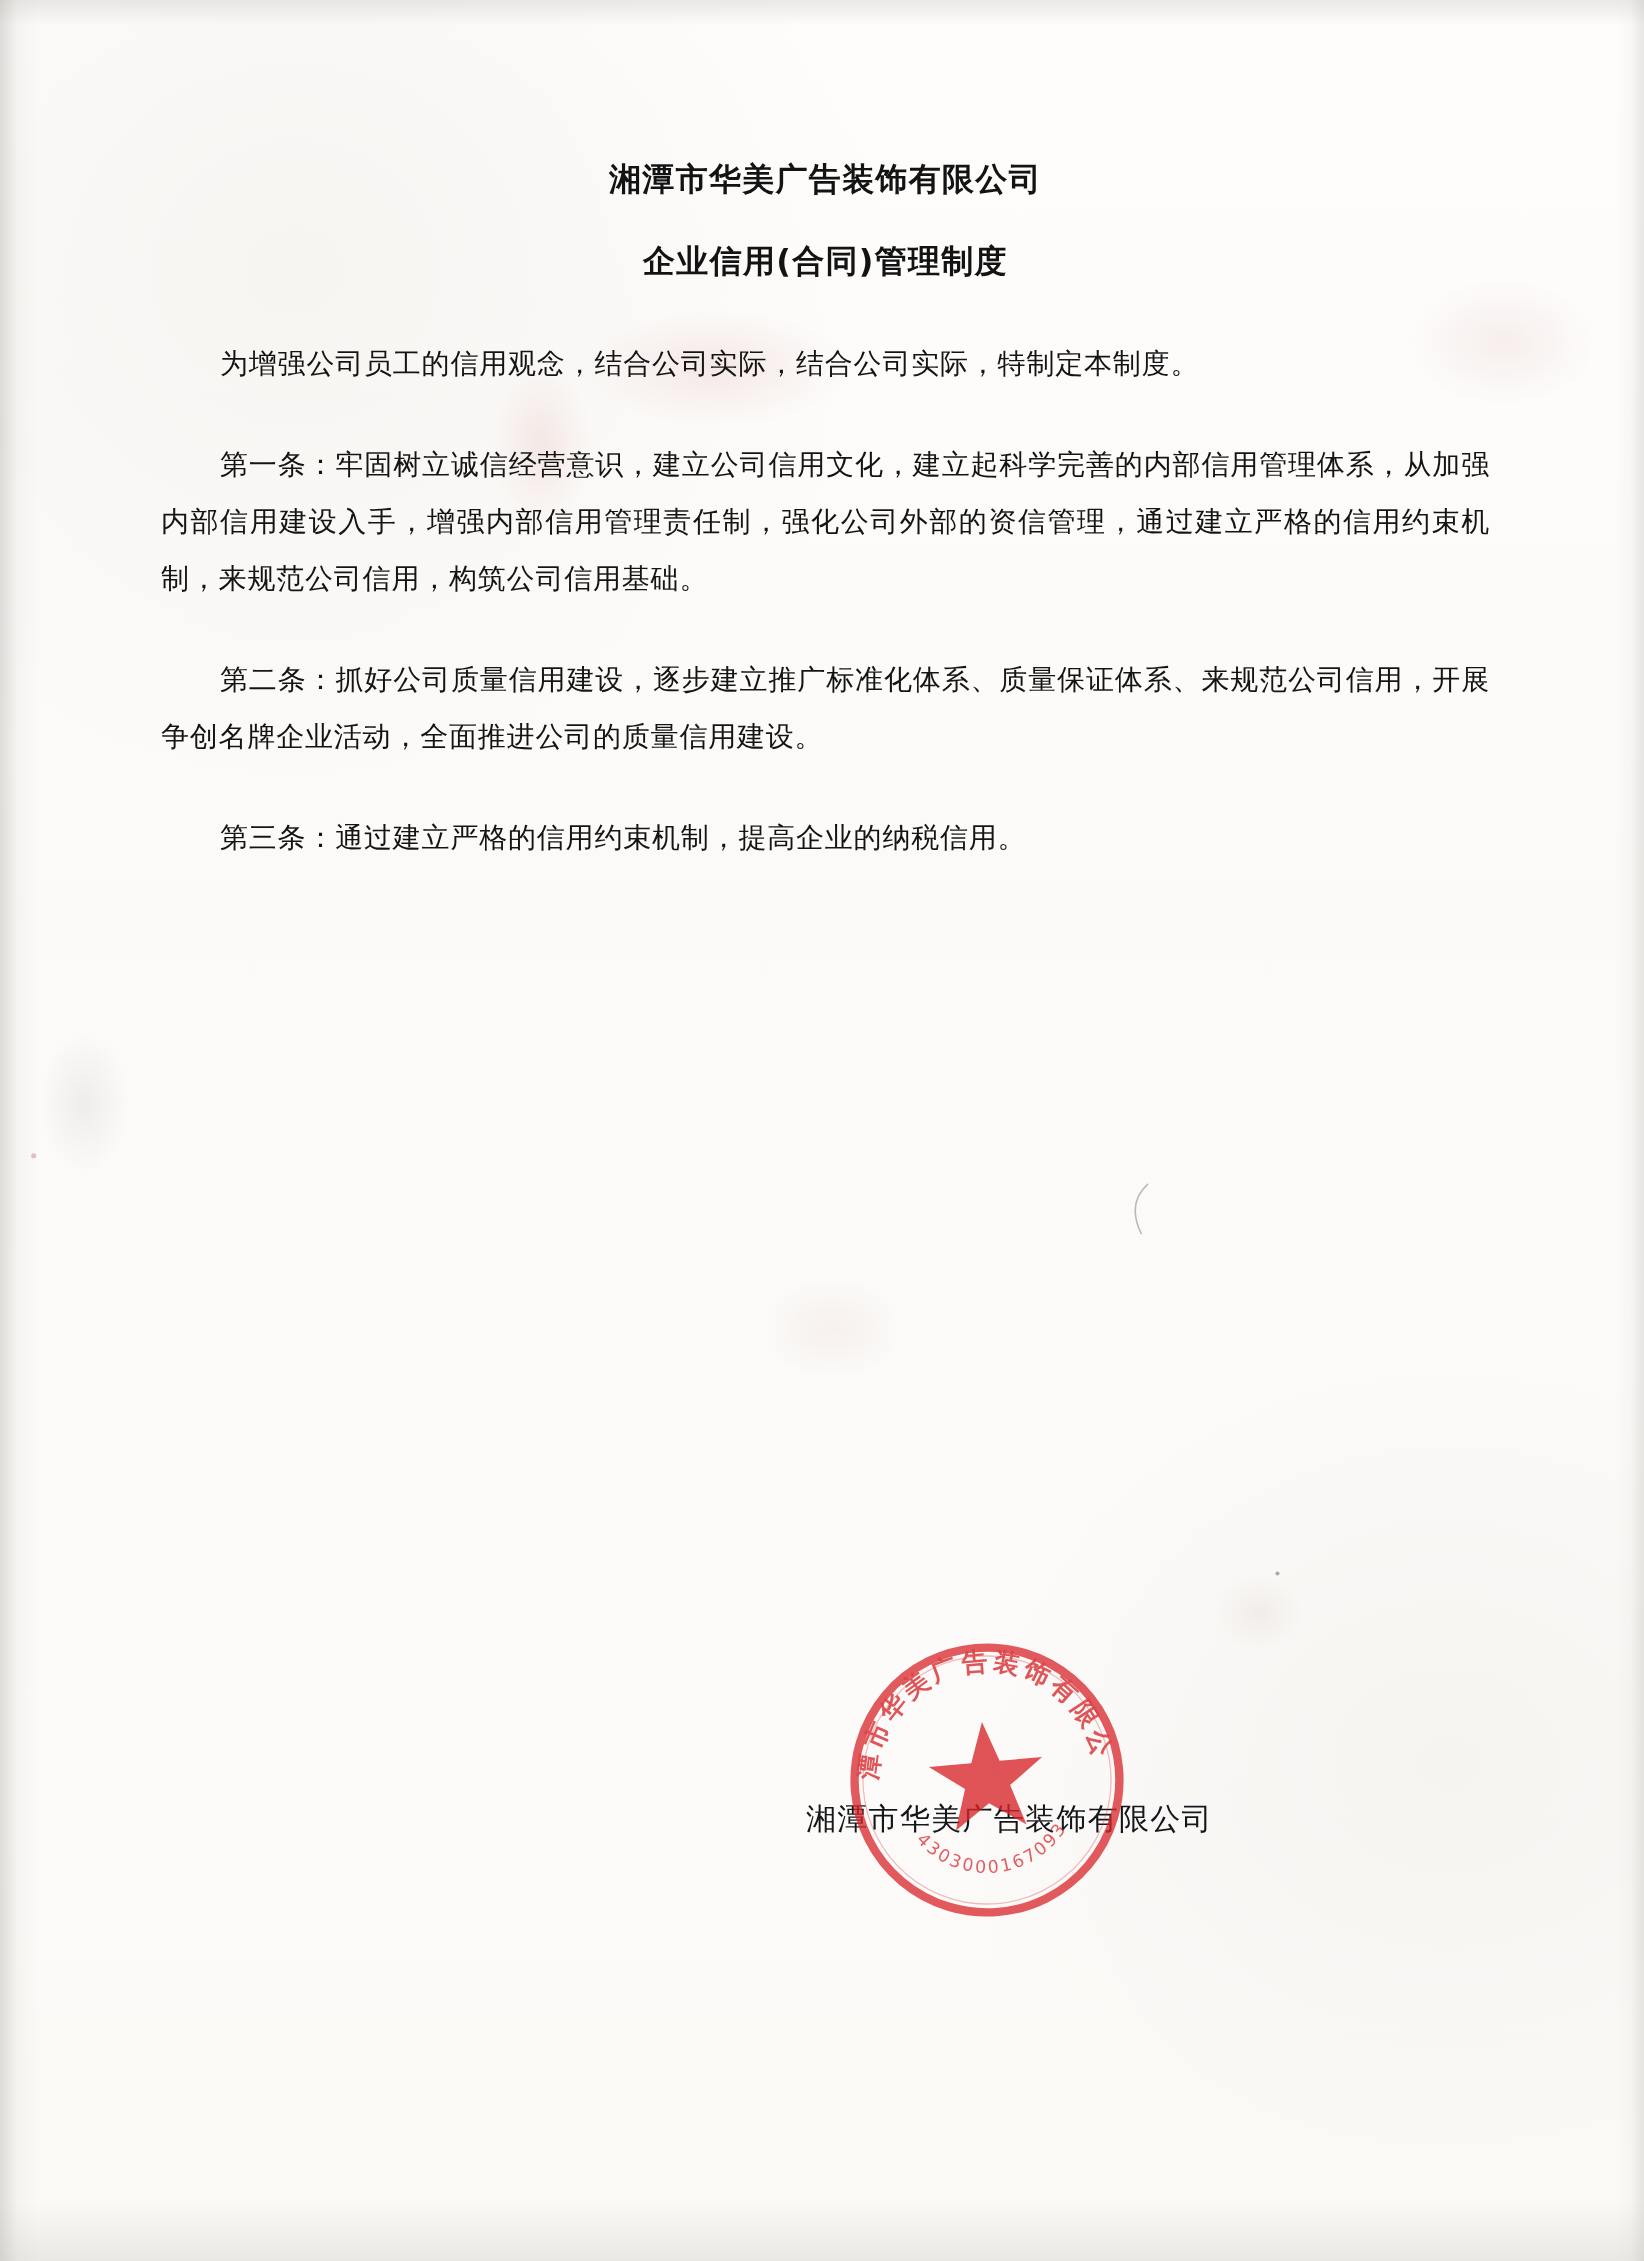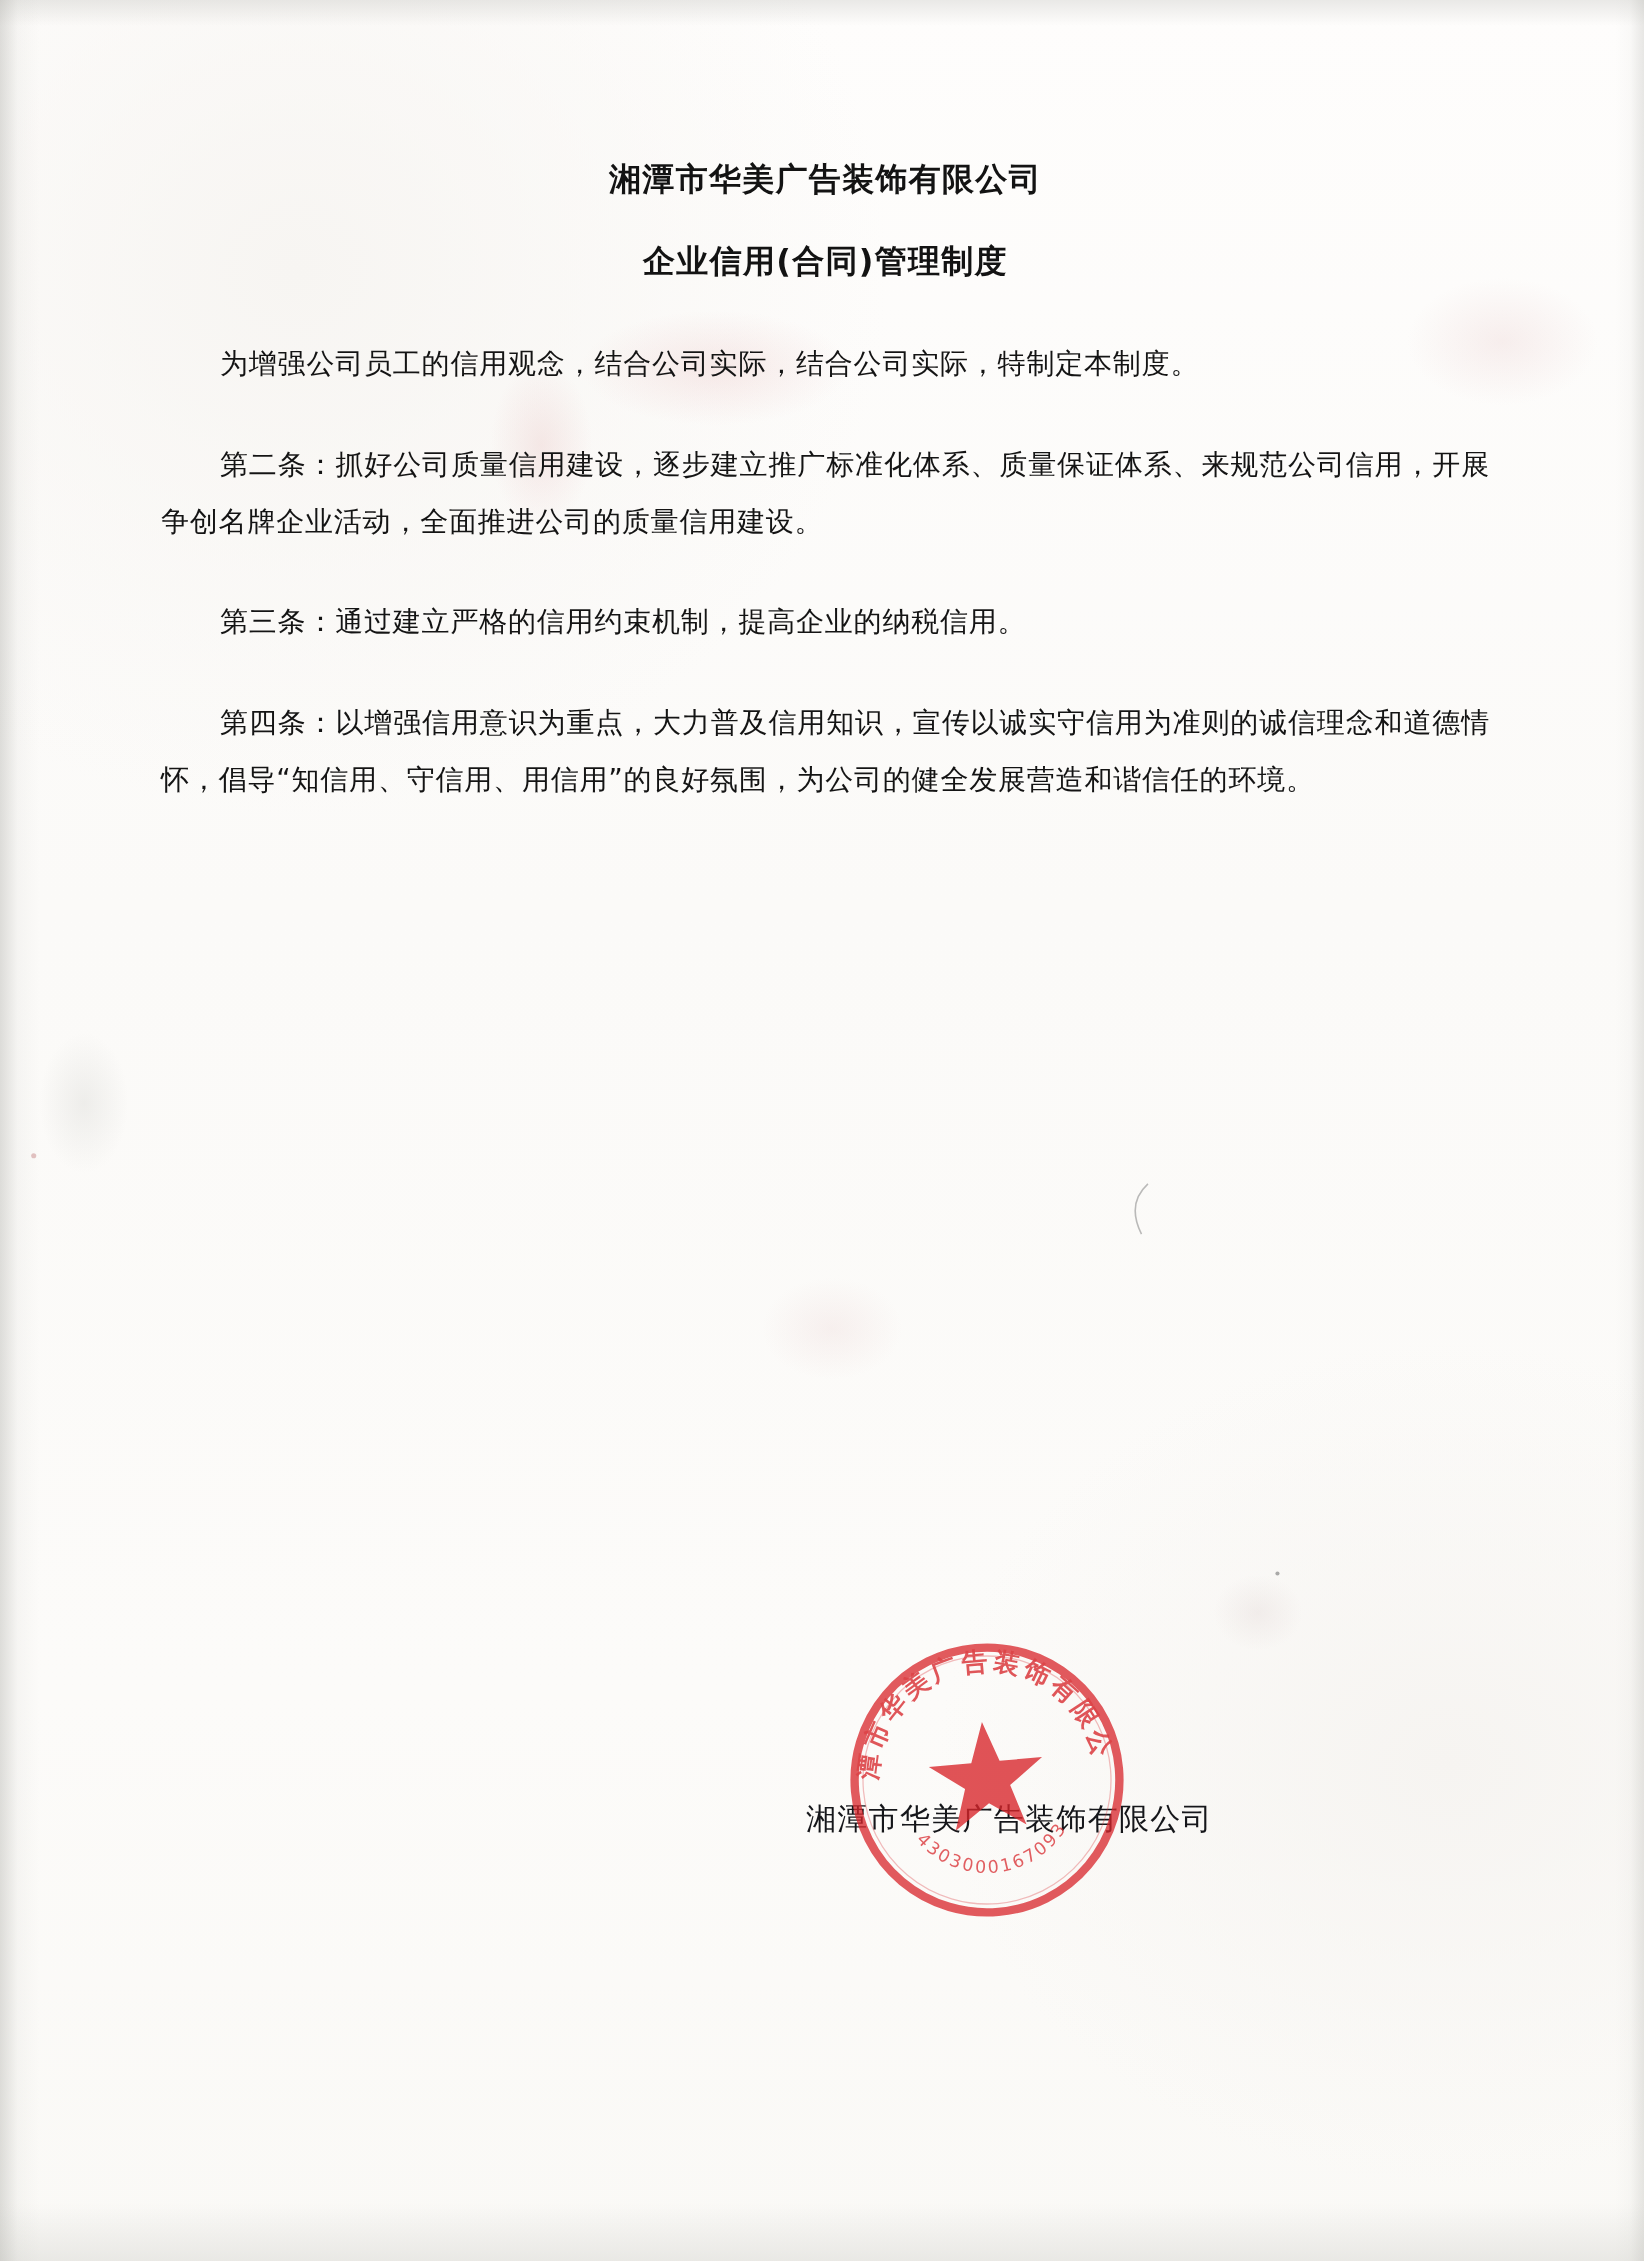--- a/index.html
+++ b/index.html
@@ -142,23 +142,23 @@
   </svg>
 
   <div class="content">
 
     <div class="doc-title">
       <div class="line1">湘潭市华美广告装饰有限公司</div>
       <div class="line2">企业信用(合同)管理制度</div>
     </div>
 
     <p class="para first">为增强公司员工的信用观念，结合公司实际，结合公司实际，特制定本制度。</p>
+    <p class="para gap-lg">第一条：牢固树立诚信经营意识，建立公司信用文化，建立起科学完善的内部信用管理体系，从加强内部信用建设入手，增强内部信用管理责任制，强化公司外部的资信管理，通过建立严格的信用约束机制，来规范公司信用，构筑公司信用基础。</p>
     <p class="para gap-lg">第二条：抓好公司质量信用建设，逐步建立推广标准化体系、质量保证体系、来规范公司信用，开展争创名牌企业活动，全面推进公司的质量信用建设。</p>
     <p class="para gap-lg">第三条：通过建立严格的信用约束机制，提高企业的纳税信用。</p>
-    <p class="para gap-lg">第四条：以增强信用意识为重点，大力普及信用知识，宣传以诚实守信用为准则的诚信理念和道德情怀，倡导“知信用、守信用、用信用”的良好氛围，为公司的健全发展营造和谐信任的环境。</p>
   </div>
 
   <div class="sign-name">湘潭市华美广告装饰有限公司</div>
 
   <div class="stamp">
     <svg width="310" height="310" viewBox="0 0 480 480" xmlns="http://www.w3.org/2000/svg">
       <defs>
         <path id="arcpath" d="M 70 240 A 170 170 0 0 1 410 240"></path>
         <path id="arcpath2" d="M 96 240 A 144 144 0 0 0 384 240"></path>
       </defs>

